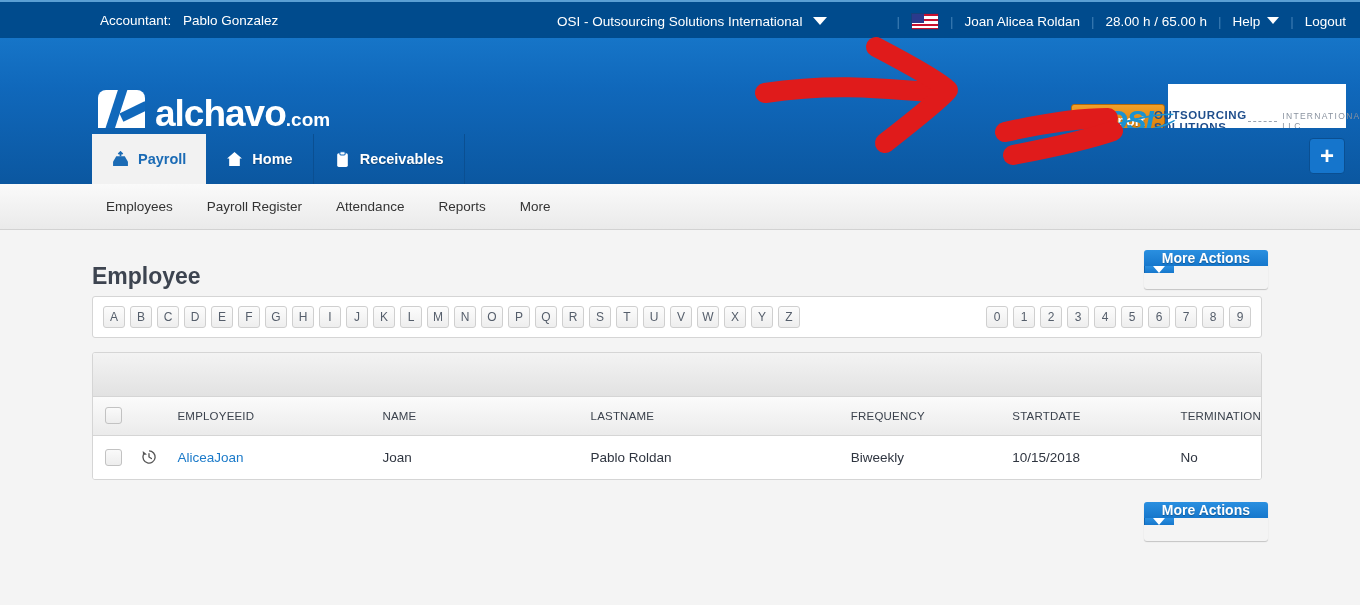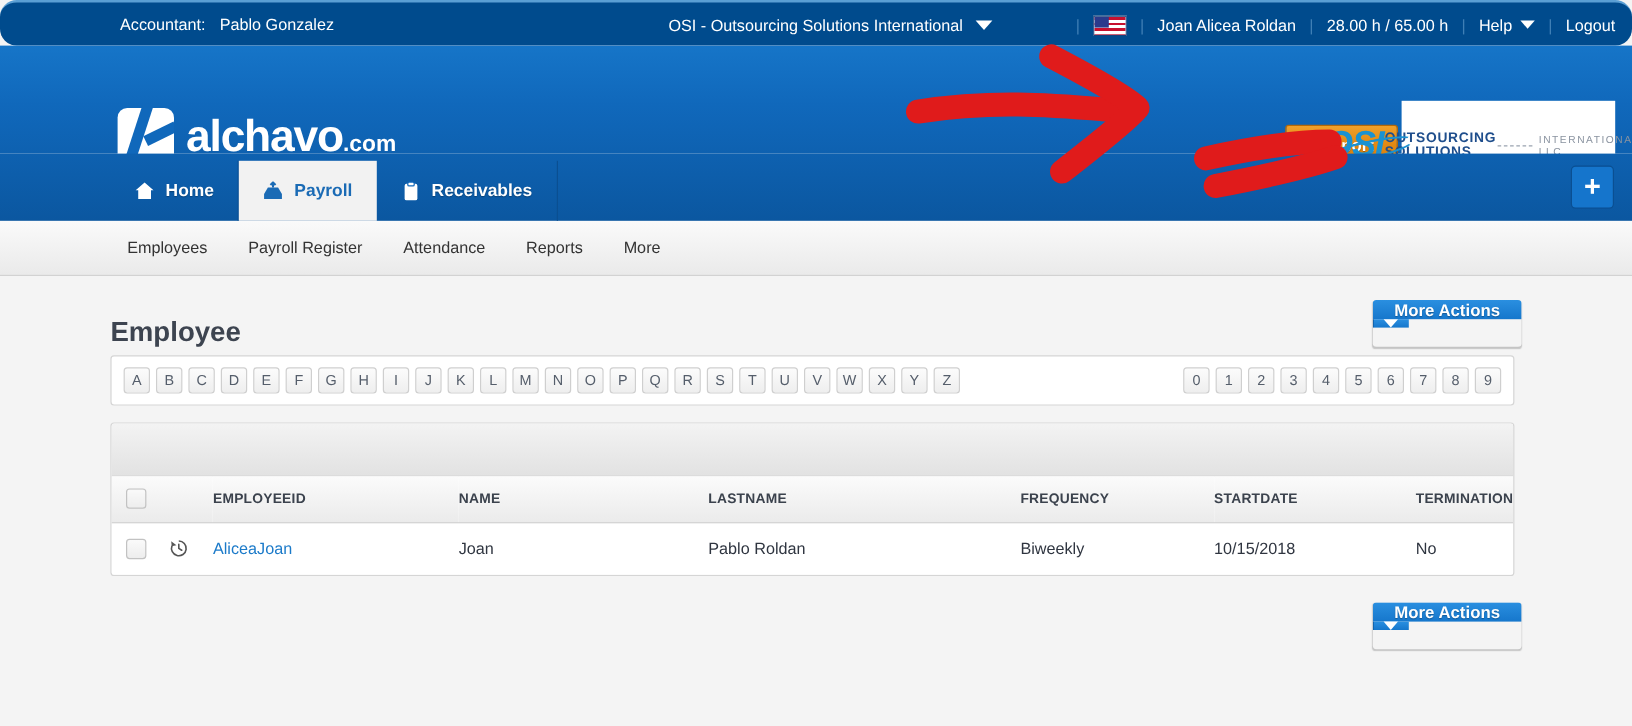--- a/index.html
+++ b/index.html
@@ -14,21 +14,20 @@
   
   .topbar {
     height: 38px;
     background: #004b8d;
     border-top: 2px solid #5a9fd4;
     display: flex;
     align-items: center;
     color: #ffffff;
     font-size: 13.5px;
     position: relative;
-    border-radius: 14px;
   }
   .topbar .accountant { margin-left: 100px; white-space: nowrap; }
   .topbar .accountant .lbl { font-weight: normal; }
   .topbar .accountant .val { margin-left: 8px; }
   .company-select {
     position: absolute; left: 557px; top: 0; height: 38px;
     display: flex; align-items: center; gap: 10px;
     max-width: 270px;
   }
   .company-select .cname {
@@ -224,21 +223,21 @@
   .table-toolbar {
     height: 44px;
     background: linear-gradient(180deg, #f3f3f3 0%, #e2e2e2 100%);
     border-bottom: 1px solid #d5d5d5;
   }
   table.grid { width: 100%; border-collapse: collapse; }
   table.grid thead th {
     height: 38px;
     background: linear-gradient(180deg, #fbfbfb 0%, #ebebeb 100%);
     border-bottom: 1px solid #d5d5d5;
-    font-size: 11.5px; font-weight: bold; color: #3b424d;
+    font-size: 11.5px; font-weight: normal; color: #3b424d;
     text-align: left; letter-spacing: .2px; padding: 0;
   }
   table.grid tbody td {
     height: 44px; font-size: 13.5px; color: #2f3540;
     background: #ffffff; padding: 0; vertical-align: middle; margin-left: 41px;
   }
   .c-chk { width: 48px; padding-left: 12px !important; }
   .c-hist { width: 38px; }
   .c-id { width: 210px; }
   .c-name { width: 215px; }
@@ -313,33 +312,33 @@
       <div class="osi-l2">
         <i class="dash"></i>
         <span>INTERNATIONAL LLC</span>
         <i class="dash"></i>
       </div>
     </div>
   </div>
 
   <div class="tabsbar">
 
-    <div class="tab">
-      <svg class="ic" viewBox="0 0 16 16">
-        <path d="M8 1 L1 7 h2 v7 h10 V7 h2 Z" fill="#ffffff"></path>
-      </svg>
-      <span>Home</span>
-    </div>
-
     <div class="tab active">
       <svg class="ic" viewBox="0 0 16 16">
         <path d="M1 10 L4 5 h8 l3 5 v4 H1 Z" fill="#1b6bb5"></path>
         <path d="M8 1 v4 M6 3 l2 -2 l2 2" stroke="#1b6bb5" stroke-width="1.6" fill="none"></path>
       </svg>
       <span>Payroll</span>
+    </div>
+
+    <div class="tab">
+      <svg class="ic" viewBox="0 0 16 16">
+        <path d="M8 1 L1 7 h2 v7 h10 V7 h2 Z" fill="#ffffff"></path>
+      </svg>
+      <span>Home</span>
     </div>
 
     <div class="tab">
       <svg class="ic" viewBox="0 0 16 16">
         <rect x="3" y="2" width="10" height="13" rx="1.5" fill="#ffffff"></rect>
         <rect x="5.5" y="0.7" width="5" height="3" rx="1" fill="#ffffff" stroke="#1068bb" stroke-width="1"></rect>
       </svg>
       <span>Receivables</span>
     </div>
 

